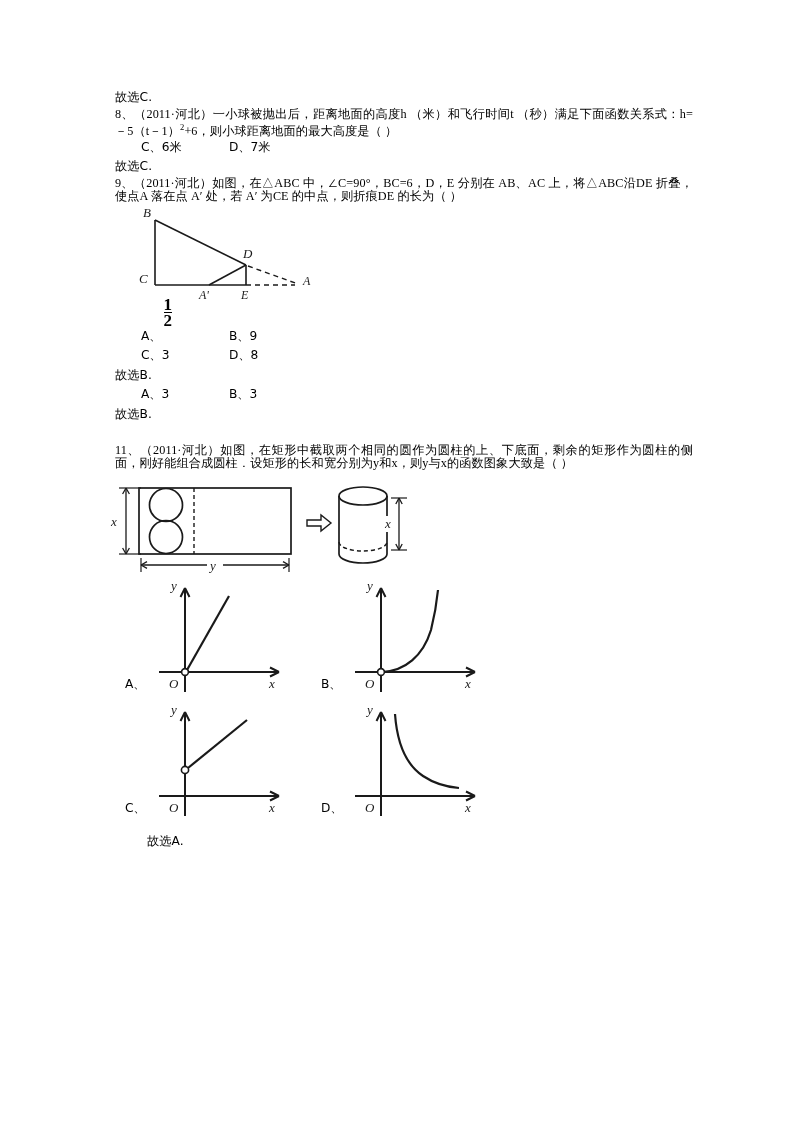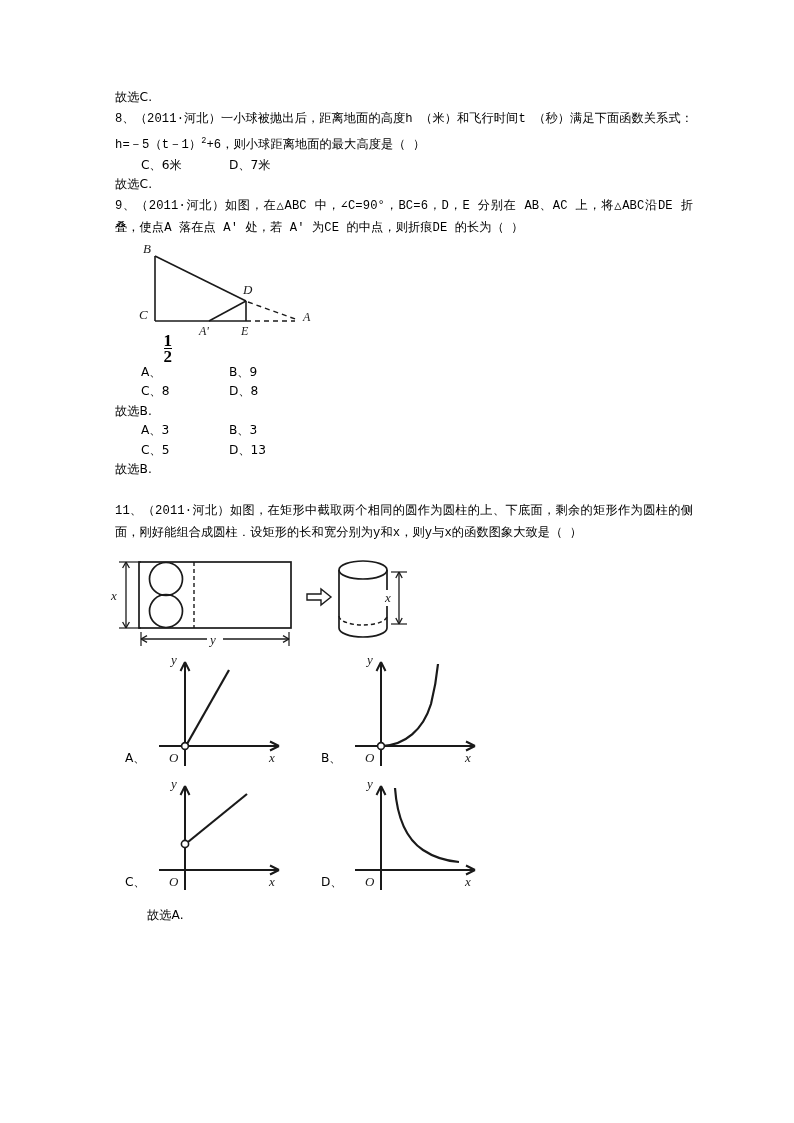--- a/index.html
+++ b/index.html
@@ -29,23 +29,23 @@
   }
   .line {
     font-family: "DejaVu Sans", "Liberation Sans", sans-serif;
     font-size: 12.2px;
     line-height: 19.5px;
     letter-spacing: 0.1px;
     white-space: pre-wrap;
     margin: 0;
   }
   .para {
-    font-family: Liberation Mono, monospace;
-    font-size: 12.2px;
-    line-height: 22px;
+    font-family: Liberation Serif, serif;
+    font-size: 12.2px;
+    line-height: 13px;
     letter-spacing: 0.1px;
     margin: 0;
     text-align: justify;
     text-justify: inter-character;
   }
   .opts {
     margin: 0;
     padding-left: 26px;
     font-family: "DejaVu Sans", "Liberation Sans", sans-serif;
     font-size: 12.2px;
@@ -130,28 +130,27 @@
         <text class="lbl" x="24" y="78">C</text>
         <text class="lbl" x="128" y="53">D</text>
         <text class="lbl2" x="126" y="94">E</text>
         <text class="lbl2" x="84" y="94">A'</text>
         <text class="lbl2" x="188" y="80">A</text>
       </svg>
     </div>
 
     <div class="opts" style="margin-top:6px;">
       <span class="opt-row"><span class="opt-a"><span>A、</span><span class="frac"><span class="num">1</span><span class="den">2</span></span></span><span>B、9</span></span>
-      <span class="opt-row"><span class="opt-a">C、8</span><span>D、8</span></span>
+      <span class="opt-row"><span class="opt-a">C、3</span><span>D、8</span></span>
     </div>
 
     <p class="line">故选B.</p>
 
     <div class="opts">
       <span class="opt-row"><span class="opt-a">A、3</span><span>B、3</span></span>
-      <span class="opt-row"><span class="opt-a">C、5</span><span>D、13</span></span>
     </div>
 
     <p class="line">故选B.</p>
 
     <p class="para" style="margin-top:20px;">11、（2011·河北）如图，在矩形中截取两个相同的圆作为圆柱的上、下底面，剩余的矩形作为圆柱的侧面，刚好能组合成圆柱．设矩形的长和宽分别为y和x，则y与x的函数图象大致是（    ）</p>
 
     <div class="fig" style="height:100px; margin-top:10px; margin-left:-4px;">
       <svg width="290" height="100" viewBox="0 0 290 100">
 
         <rect class="blk" x="28" y="8" width="152" height="66" stroke-width="1.7"></rect>

